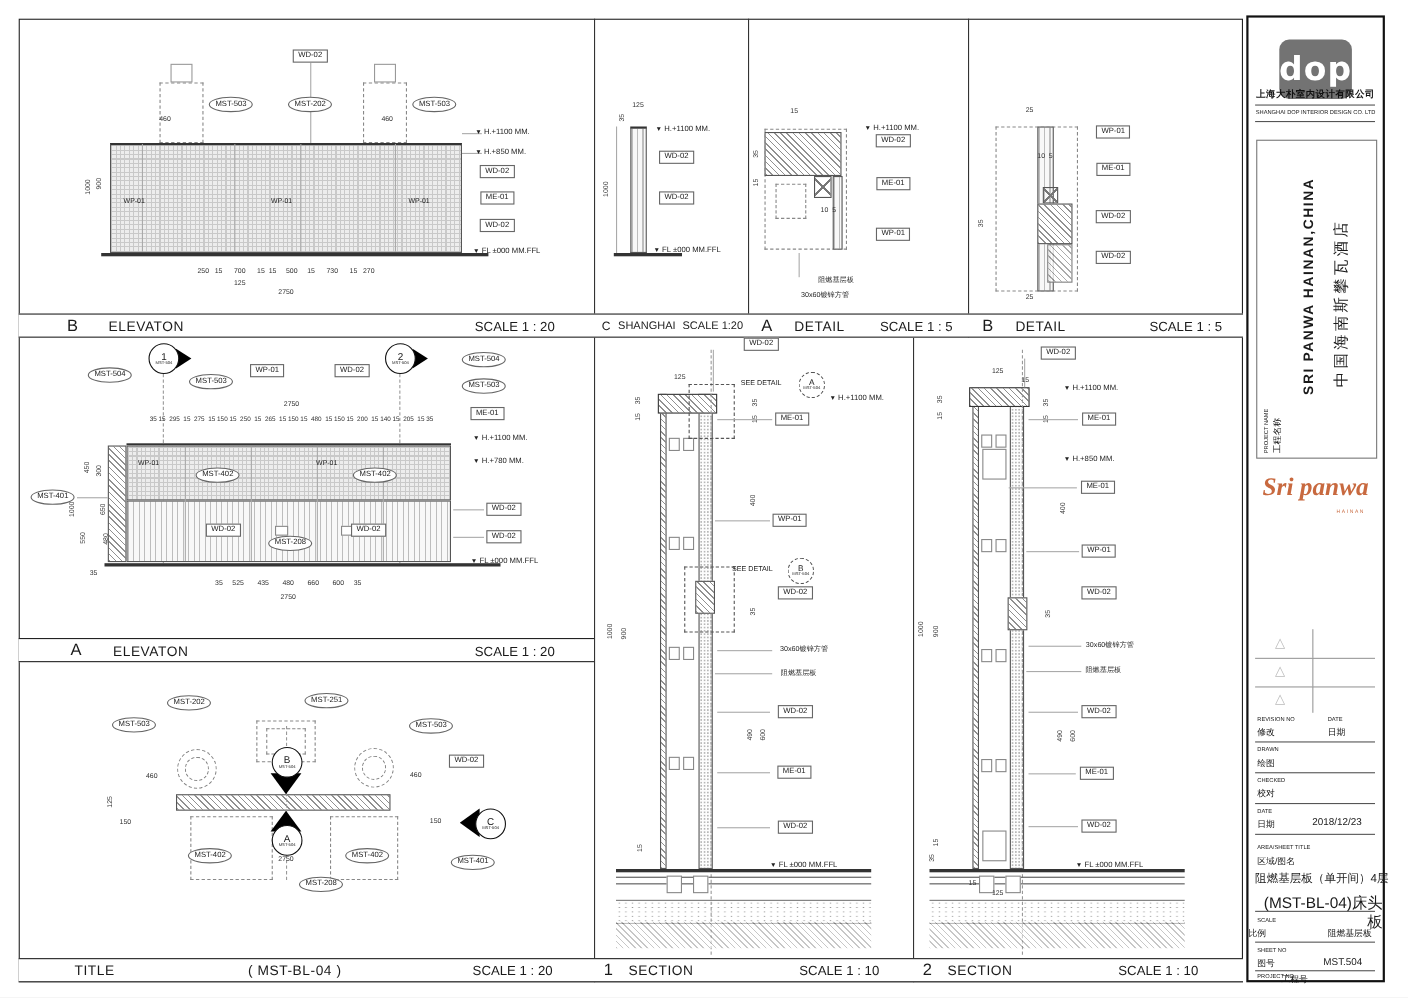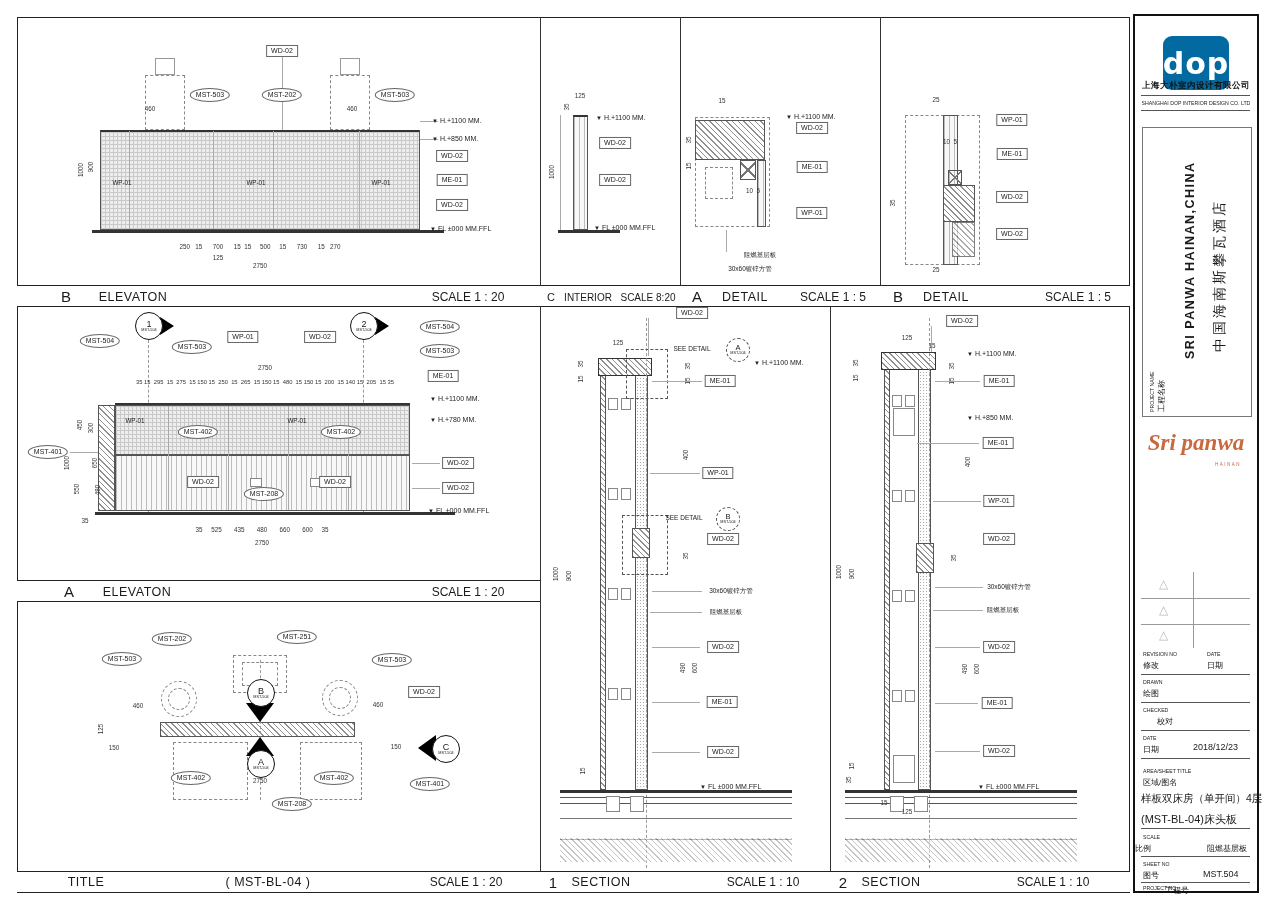--- a/index.html
+++ b/index.html
@@ -50,22 +50,22 @@
   <div class="ln" style="left:540px;top:17px;width:1px;height:876px;"></div>
   <div class="ln" style="left:680px;top:17px;width:1px;height:290px;"></div>
   <div class="ln" style="left:880px;top:17px;width:1px;height:290px;"></div>
   <div class="ln" style="left:830px;top:307px;width:1px;height:586px;"></div>
 
   <div class="bar" style="left:17px;top:285px;width:1113px;height:22px;"></div>
   <span class="bnum" style="left:66px;top:296px;">B</span>
   <span class="bname" style="left:133px;top:297px;">ELEVATON</span>
   <span class="bscale" style="left:468px;top:297px;">SCALE 1 : 20</span>
   <span class="bscale" style="left:551px;top:297px;font-size:11px;">C</span>
-  <span class="bscale" style="left:588px;top:297px;font-size:10px;">INTERIOR</span>
-  <span class="bscale" style="left:648px;top:297px;font-size:10px;">SCALE 8:20</span>
+  <span class="bscale" style="left:588px;top:297px;font-size:10px;">SHANGHAI</span>
+  <span class="bscale" style="left:648px;top:297px;font-size:10px;">SCALE 1:20</span>
   <span class="bnum" style="left:697px;top:296px;">A</span>
   <span class="bname" style="left:745px;top:297px;">DETAIL</span>
   <span class="bscale" style="left:833px;top:297px;">SCALE 1 : 5</span>
   <span class="bnum" style="left:898px;top:296px;">B</span>
   <span class="bname" style="left:946px;top:297px;">DETAIL</span>
   <span class="bscale" style="left:1078px;top:297px;">SCALE 1 : 5</span>
 
   <div class="bar" style="left:17px;top:580px;width:523px;height:22px;"></div>
   <span class="bnum" style="left:69px;top:591px;">A</span>
   <span class="bname" style="left:137px;top:592px;">ELEVATON</span>
@@ -376,21 +376,21 @@
   <div class="lnl" style="left:935px;top:751px;width:45px;height:1px;"></div>
   <span class="dv" style="left:851px;top:766px;">15</span>
   <span class="dv" style="left:848px;top:780px;">35</span>
   <span class="lbl la" style="left:978px;top:787px;"><span style="font-size:6px;">▼</span> <span>FL ±000 MM.FFL</span></span>
   <span class="dv" style="left:838px;top:572px;">1000</span>
   <span class="dv" style="left:851px;top:574px;">900</span>
   <span class="lbl dim" style="left:884px;top:803px;">15</span>
   <span class="lbl dim" style="left:907px;top:812px;">125</span>
 
   <div class="tb">
-    <div class="abs" style="left:28px;top:20px;width:66px;height:54px;background:#0369a1;border-radius:9px;display:flex;align-items:center;justify-content:center;">
+    <div class="abs" style="left:28px;top:20px;width:66px;height:54px;background:#737373;border-radius:9px;display:flex;align-items:center;justify-content:center;">
       <span style="color:#fff;font-weight:bold;font-size:30px;letter-spacing:1px;font-family:'DejaVu Sans',sans-serif;">dop</span>
     </div>
     <div class="abs cn" style="left:0;top:64px;width:100%;text-align:center;font-size:8.5px;font-weight:bold;letter-spacing:0.5px;">上海大朴室内设计有限公司</div>
     <div class="hr" style="left:6px;top:79px;width:109px;"></div>
     <div class="abs sm" style="left:0;top:84px;width:100%;text-align:center;">SHANGHAI DOP INTERIOR DESIGN CO. LTD</div>
     <div class="hr" style="left:6px;top:94px;width:109px;"></div>
     <div class="abs" style="left:7px;top:111px;width:110px;height:290px;border:1px solid #777;box-sizing:border-box;"></div>
     <span class="rot sm" style="left:14px;top:396px;">PROJECT NAME</span>
     <span class="rot cn" style="left:21px;top:396px;">工程名称</span>
     <span class="rot" style="left:48px;top:343px;font-size:12.5px;font-weight:bold;letter-spacing:1.5px;">SRI PANWA HAINAN,CHINA</span>
@@ -411,30 +411,30 @@
       </div>
     <div class="abs sm" style="left:8px;top:635px;">REVISION NO</div>
     <div class="abs sm" style="left:72px;top:635px;">DATE</div>
     <div class="abs cn" style="left:8px;top:644px;">修改</div>
     <div class="abs cn" style="left:72px;top:644px;">日期</div>
     <div class="hr" style="left:6px;top:658px;width:109px;"></div>
     <div class="abs sm" style="left:8px;top:663px;">DRAWN</div>
     <div class="abs cn" style="left:8px;top:672px;text-align:center;">绘图</div>
     <div class="hr" style="left:6px;top:686px;width:109px;"></div>
     <div class="abs sm" style="left:8px;top:691px;">CHECKED</div>
-    <div class="abs cn" style="left:22px;top:700px;">校对</div>
+    <div class="abs cn" style="left:8px;top:700px;">校对</div>
     <div class="hr" style="left:6px;top:714px;width:109px;"></div>
     <div class="abs sm" style="left:8px;top:719px;">DATE</div>
     <div class="abs cn" style="left:8px;top:728px;">日期</div>
     <div class="abs" style="left:58px;top:726px;font-size:9px;">2018/12/23</div>
     <div class="hr" style="left:6px;top:742px;width:109px;"></div>
     <div class="abs sm" style="left:8px;top:752px;">AREA/SHEET TITLE</div>
     <div class="abs cn" style="left:8px;top:761px;">区域/图名</div>
-    <div class="abs" style="left:6px;top:776px;font-size:10.5px;white-space:nowrap;">样板双床房（单开间）4层</div>
-    <div class="abs" style="left:6px;top:796px;font-size:11px;">(MST-BL-04)床头板</div>
+    <div class="abs" style="left:6px;top:776px;font-size:10.5px;white-space:nowrap;">阻燃基层板（单开间）4层</div>
+    <div class="abs" style="left:6px;top:796px;font-size:14px;text-align:right;">(MST-BL-04)床头板</div>
     <div class="hr" style="left:6px;top:812px;width:109px;"></div>
     <div class="abs sm" style="left:8px;top:818px;">SCALE</div>
     <div class="abs cn" style="left:0;top:827px;">比例</div>
     <div class="abs cn" style="left:72px;top:827px;">阻燃基层板</div>
     <div class="hr" style="left:6px;top:840px;width:109px;"></div>
     <div class="abs sm" style="left:8px;top:845px;">SHEET NO</div>
     <div class="abs cn" style="left:8px;top:854px;">图号</div>
     <div class="abs" style="left:68px;top:853px;font-size:9px;">MST.504</div>
     <div class="hr" style="left:6px;top:866px;width:109px;"></div>
     <div class="abs sm" style="left:8px;top:869px;">PROJECT NO</div>

